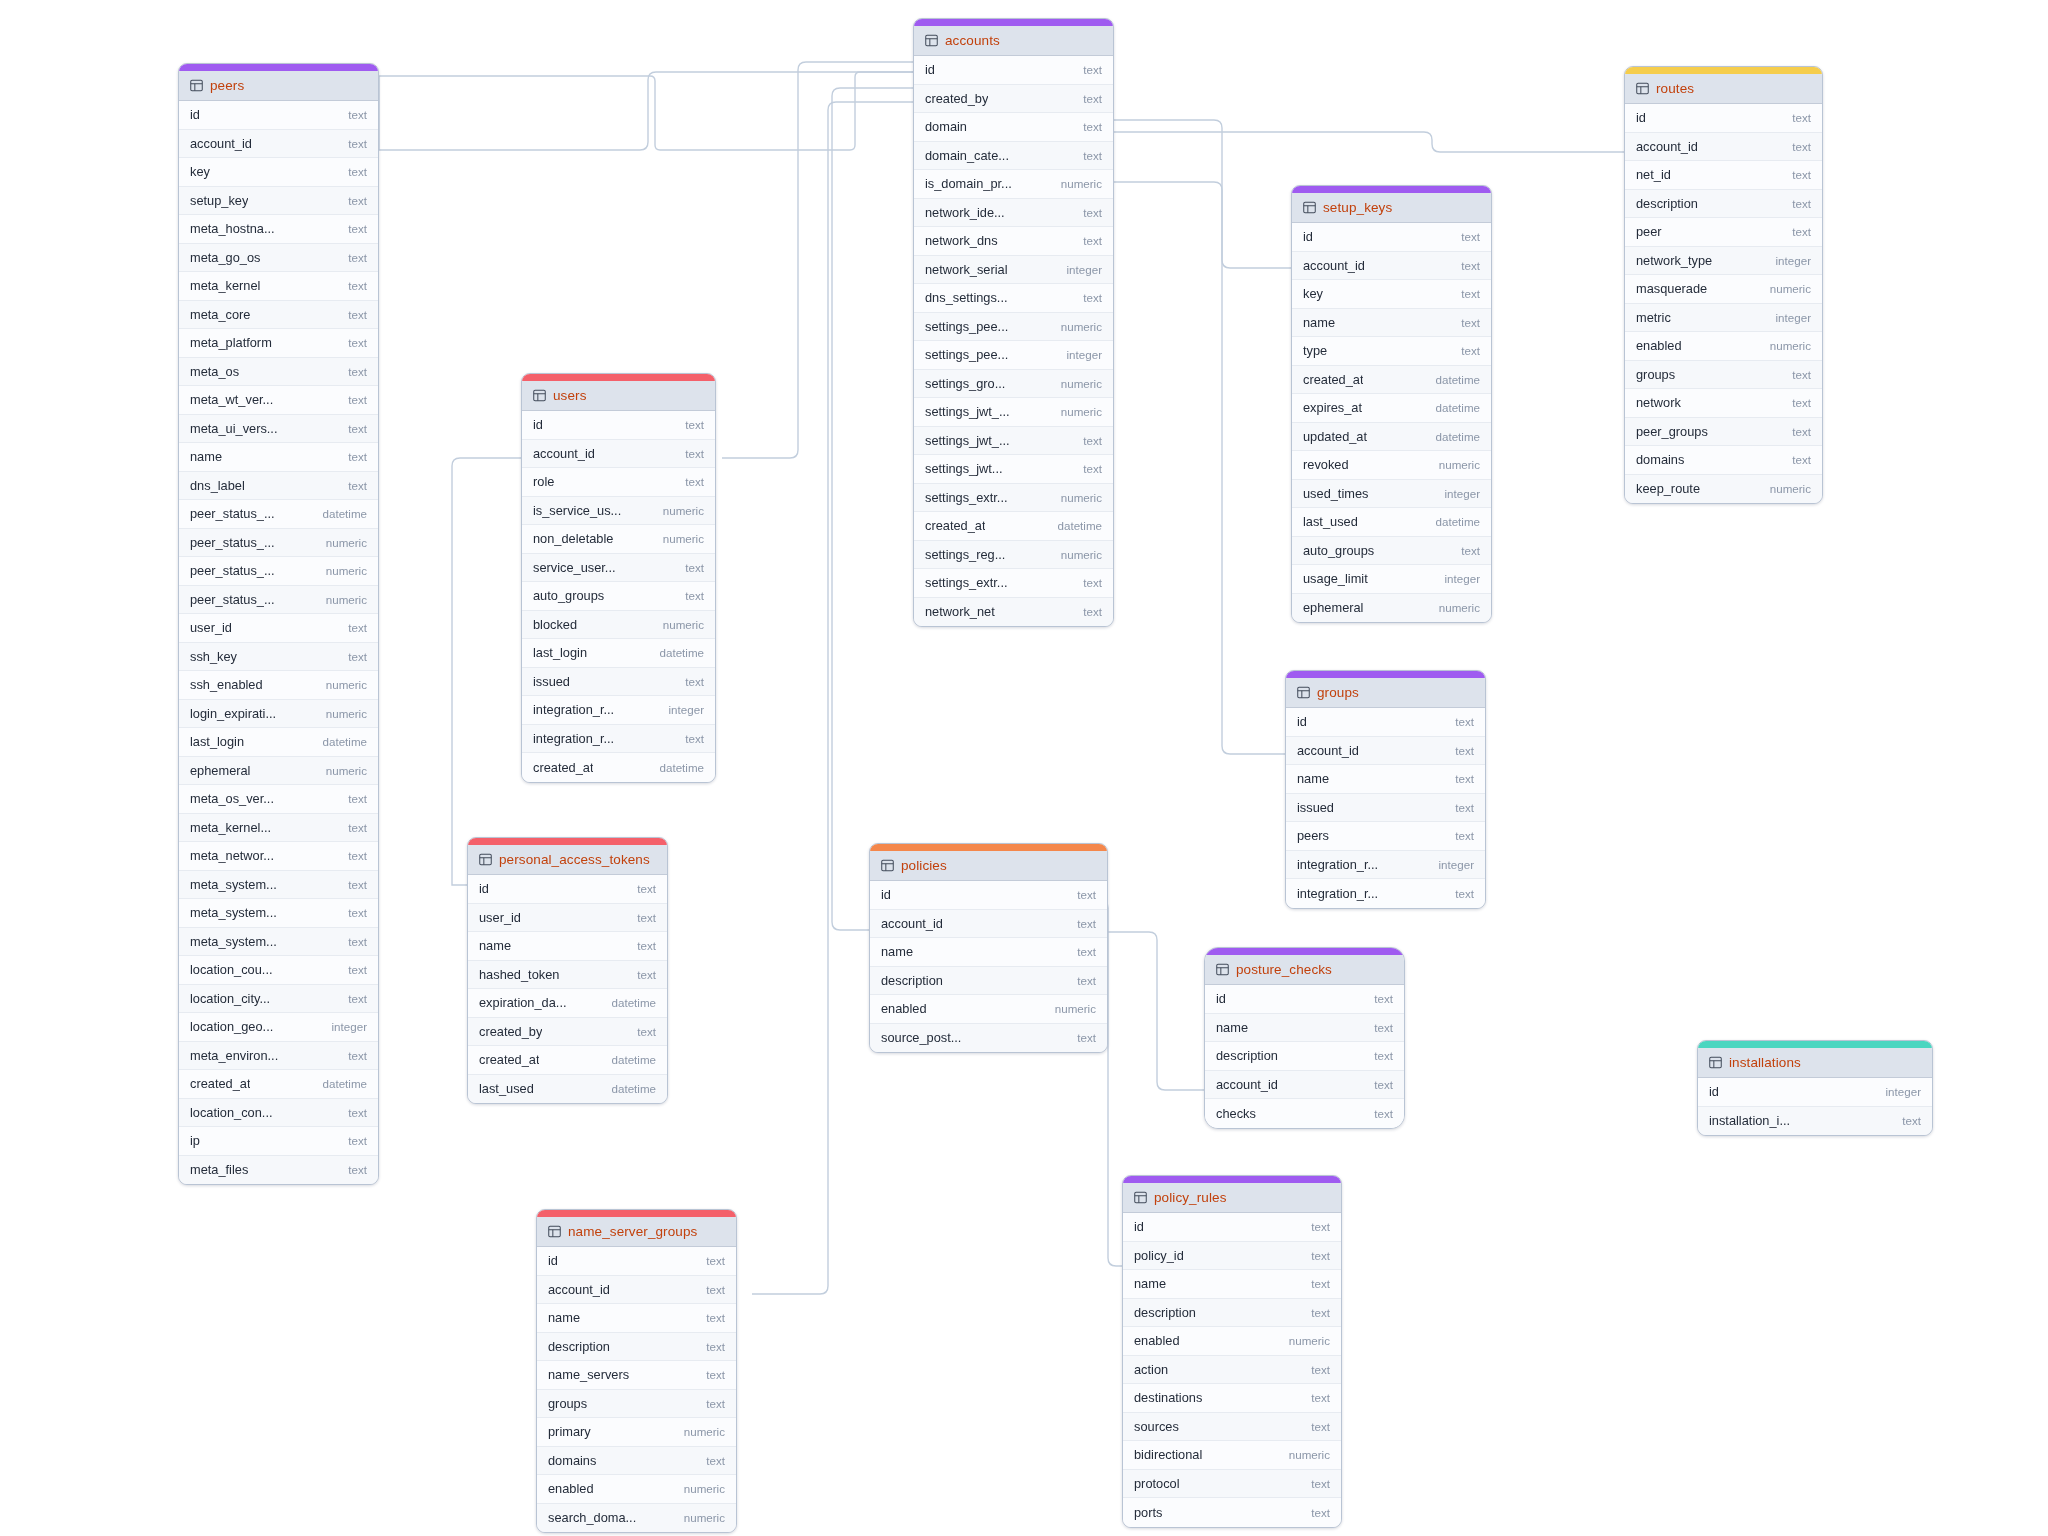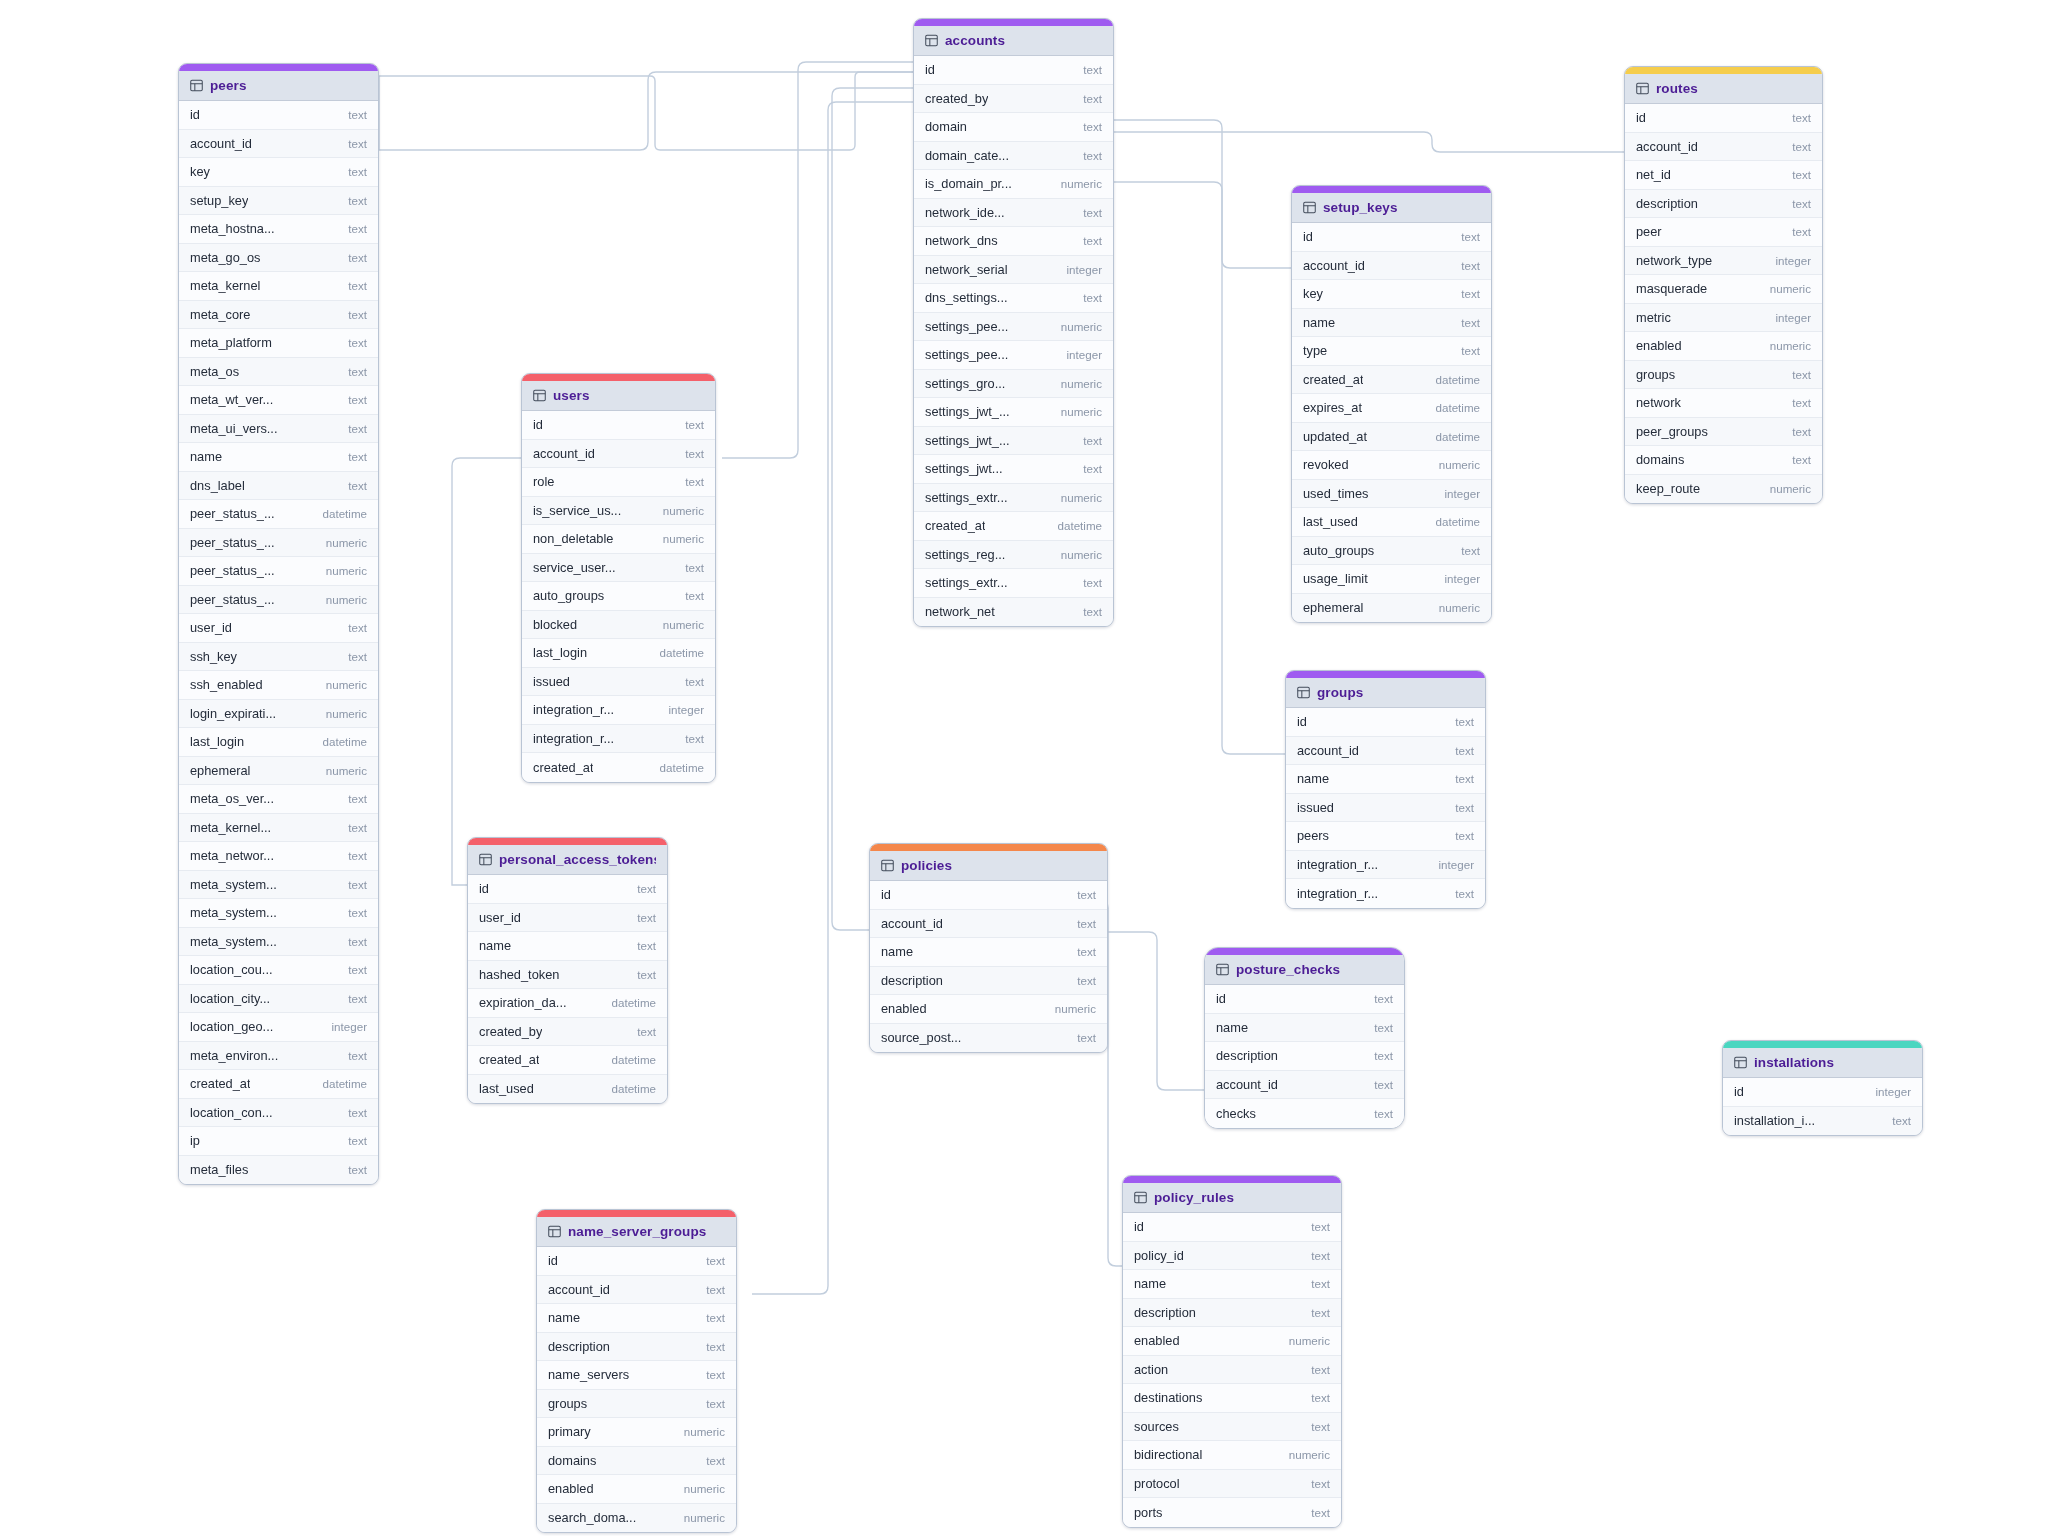--- a/index.html
+++ b/index.html
@@ -39,22 +39,22 @@
   .table-head {
     display: flex;
     align-items: center;
     gap: 7px;
     padding: 7px 11px 7px 11px;
     background: #dde3ec;
     border-bottom: 1px solid #c3cbd8;
   }
   .table-head .tname {
     font-size: 13.5px;
-    font-weight: bold;
-    color: #4c1d95;
+    font-weight: normal;
+    color: #c2410c;
     letter-spacing: 0.1px;
     white-space: nowrap;
     overflow: hidden;
   }
   .tbl-icon {
     flex: 0 0 auto;
     width: 13px;
     height: 13px;
     display: block;
   }
@@ -743,21 +743,21 @@
             <span class="col-name">account_id</span>
             <span class="col-type">text</span>
           </div>
           <div class="col-row">
             <span class="col-name">checks</span>
             <span class="col-type">text</span>
           </div>
         </div>
   </div>
 
-  <div class="table-card" style="left: 1697px; top: 1040px; width: 201px; margin-left: 25px;">
+  <div class="table-card" style="left: 1697px; top: 1040px; width: 236px;">
     <div class="accent-bar" style="background: rgb(74, 214, 192);"></div>
     <div class="table-head">
       <svg class="tbl-icon" viewBox="0 0 14 14">
         <rect x="0.8" y="1.4" width="12.4" height="11.2" rx="1.4" fill="none" stroke="#424b5a" stroke-width="1.1"></rect>
         <line x1="0.8" y1="5.2" x2="13.2" y2="5.2" stroke="#424b5a" stroke-width="1.1"></line>
         <line x1="5.2" y1="5.2" x2="5.2" y2="12.6" stroke="#424b5a" stroke-width="1.1"></line>
       </svg>
       <span class="tname">installations</span>
     </div>
     <div class="cols">

